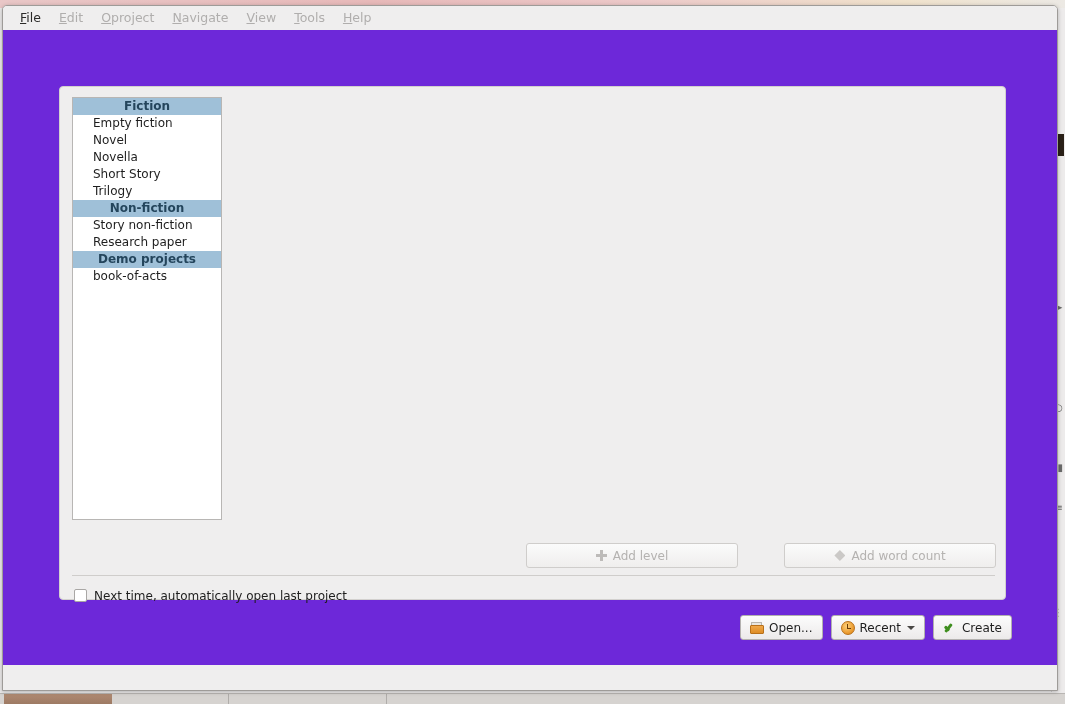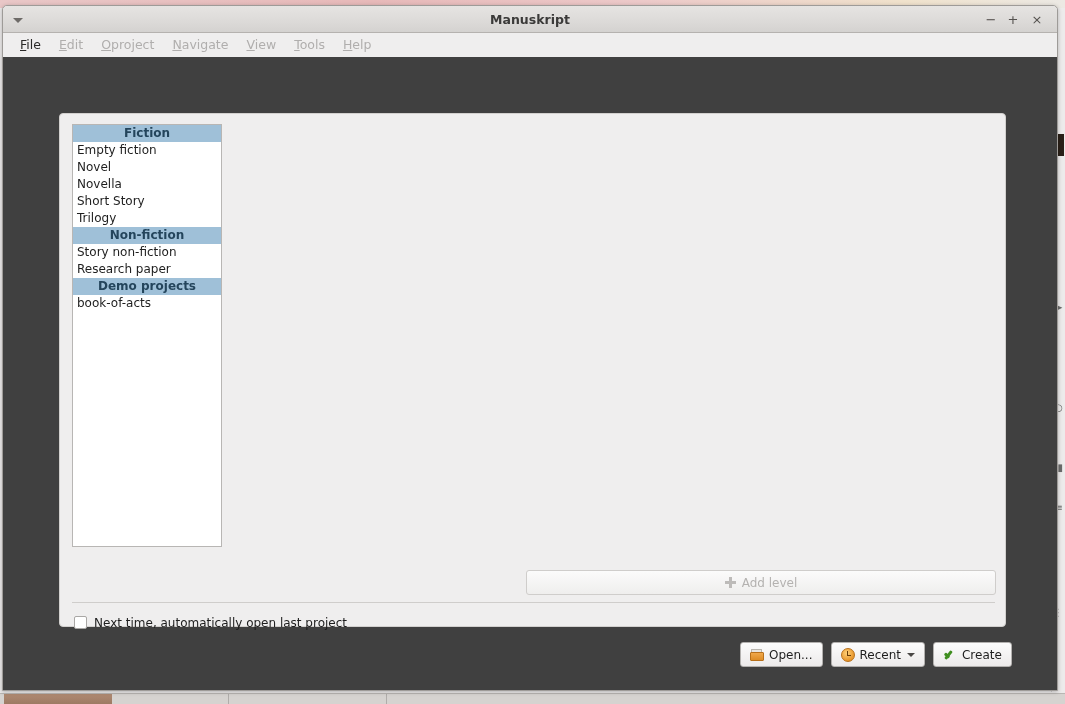--- a/index.html
+++ b/index.html
@@ -116,21 +116,21 @@
     cursor: default;
     white-space: nowrap;
   }
   .menu-item.enabled { color: #2b2a29; }
   .menu-item .mn { text-decoration: underline; }
 
   
   #workspace {
     position: relative;
     height: 635px;
-    background: #404040;
+    background: #6d28d9;
   }
 
   
   #project-frame {
     position: absolute;
     left: 56px; top: 56px;
     width: 947px; height: 514px;
     background: #efeeee;
     border: 1px solid #d2d0ce;
     border-radius: 4px;
@@ -150,21 +150,21 @@
     color: #24455c;
     font-weight: bold;
     font-size: 12px;
     text-align: center;
     height: 17px; line-height: 17px;
   }
   .list-item {
     font-size: 12px;
     color: #1e1e1e;
     height: 17px; line-height: 17px;
-    padding-left: 4px;
+    padding-left: 20px;
     cursor: default;
     white-space: nowrap;
   }
 
   
   #level-pane {
     position: absolute;
     left: 172px; top: 10px; right: 10px;
     height: 423px;
     background: transparent;
@@ -314,29 +314,20 @@
   </div>
   <div id="taskbar">
     <div id="taskbar-item"></div>
     <div id="taskbar-sep1"></div>
     <div id="taskbar-sep2"></div>
   </div>
 </div>
 
 <div id="app-window">
 
-  <div id="titlebar">
-    <div id="window-menu-button">
-      <div class="caret"></div>
-    </div>
-    <div id="window-title">Manuskript</div>
-    <div class="win-btn" id="win-min">−</div>
-    <div class="win-btn" id="win-max">+</div>
-    <div class="win-btn" id="win-close">×</div>
-  </div>
 
   <div id="menubar">
     <div class="menu-item enabled">
       <span class="mn">F</span><span>ile</span>
     </div>
     <div class="menu-item">
       <span class="mn">E</span><span>dit</span>
     </div>
     <div class="menu-item">
       <span class="mn">O</span><span>project</span>
@@ -374,20 +365,24 @@
         <div class="list-header">Demo projects</div>
         <div class="list-item">book-of-acts</div>
       </div>
 
       <div id="level-pane"></div>
 
       <div id="level-buttons">
         <div class="flat-btn">
           <span class="icon-plus"></span>
           <span>Add level</span>
+        </div>
+        <div class="flat-btn">
+          <span class="icon-diamond"></span>
+          <span>Add word count</span>
         </div>
       </div>
 
       <div id="frame-separator"></div>
 
       <div id="autoopen-row">
         <div id="autoopen-checkbox"></div>
         <div id="autoopen-label">Next time, automatically open last project</div>
       </div>
 

